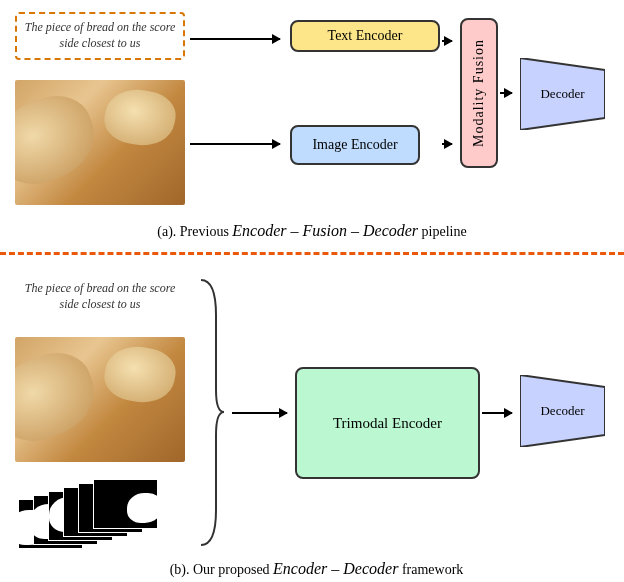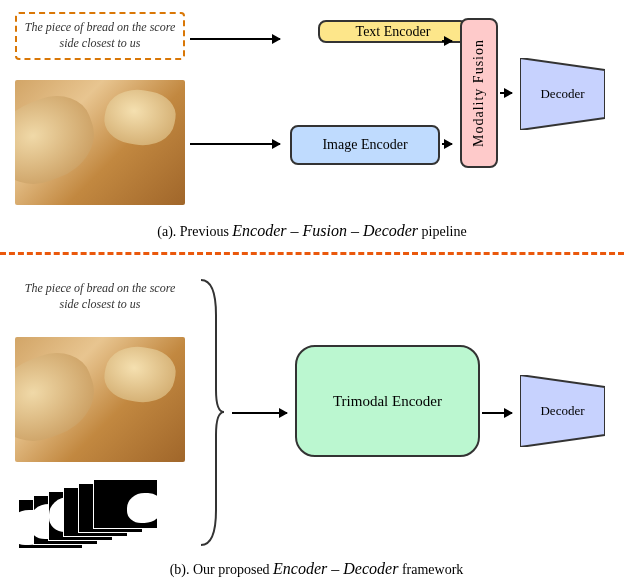--- a/index.html
+++ b/index.html
@@ -60,35 +60,34 @@
     right: 10px; top: 10px;
     width: 70px; height: 55px;
     background: radial-gradient(ellipse at 40% 40%, #f5e0b0, #caa060);
     border-radius: 50% 40% 50% 40%;
     transform: rotate(10deg);
   }
 
   .enc-text {
     position: absolute;
     left: 290px; top: 20px;
-    width: 150px; height: 23px;
+    width: 150px; height: 32px;
     background: #fde68a;
     border: 2px solid #333;
     border-radius: 8px;
     display: flex;
     align-items: center;
     justify-content: center;
     font-size: 14px;
-    margin-left: 28px;
   }
 
   .enc-image {
     position: absolute;
     left: 290px; top: 125px;
-    width: 150px; height: 40px;
+    width: 130px; height: 40px;
     background: #bfdbfe;
     border: 2px solid #333;
     border-radius: 8px;
     display: flex;
     align-items: center;
     justify-content: center;
     font-size: 14px;
   }
 
   .fusion {
@@ -250,25 +249,25 @@
   .mask.m6::before { right: -5px; bottom: 5px; width:35px; height:30px; }
 
   .brace {
     position: absolute;
     left: 196px; top: 10px;
     width: 30px; height: 275px;
   }
 
   .trimodal {
     position: absolute;
-    left: 295px; top: 80px;
+    left: 295px; top: 102px;
     width: 185px; height: 112px;
     background: #bbf7d0;
     border: 2px solid #333;
-    border-radius: 20px;
+    border-radius: 8px;
     display: flex;
     align-items: center;
     justify-content: center;
     font-size: 15px;
   }
 
   .decoder-b {
     position: absolute;
     left: 520px; top: 110px;
     width: 85px; height: 72px;

